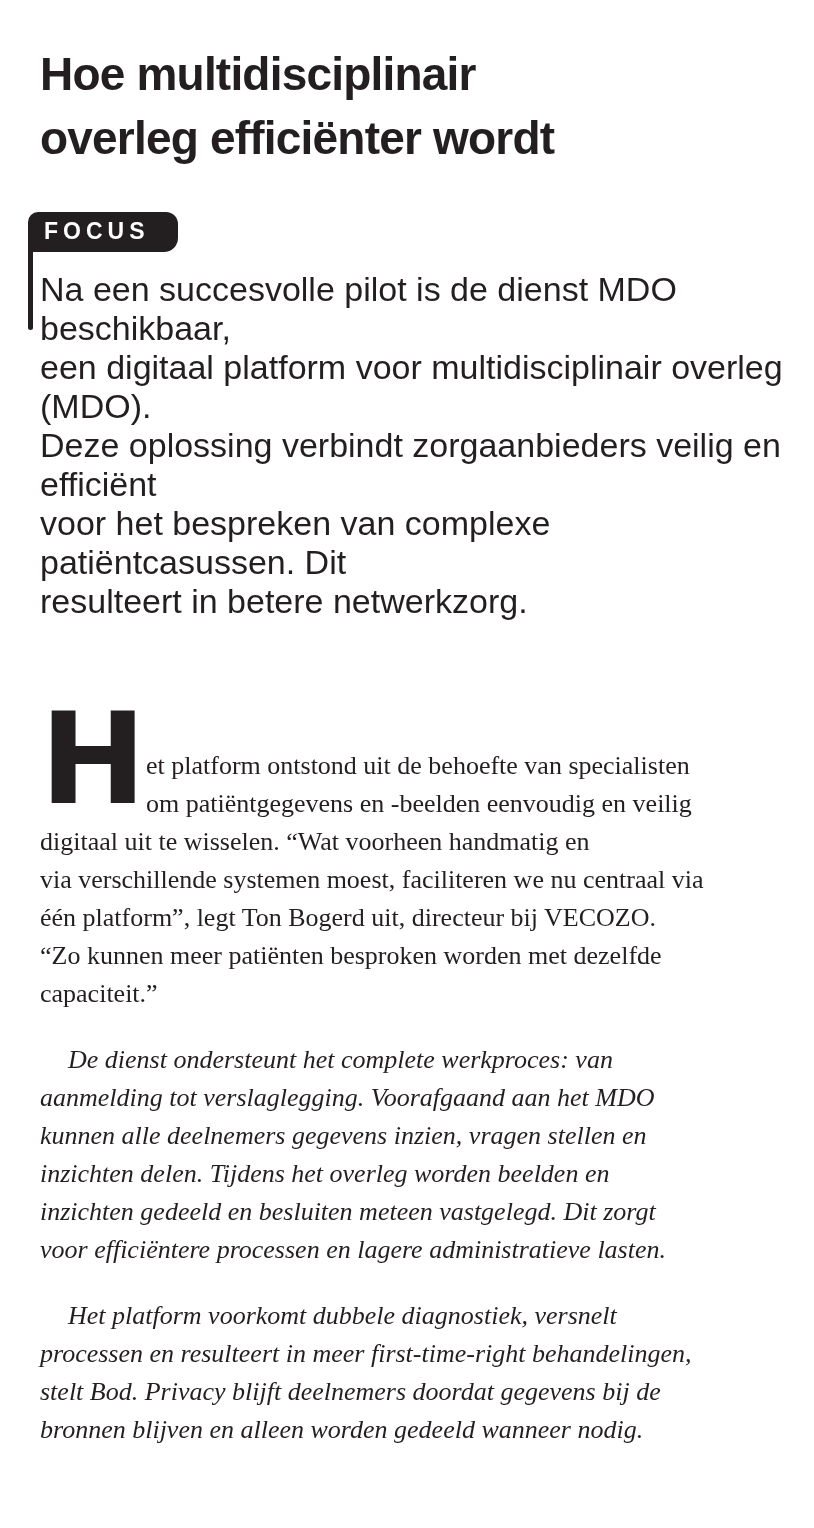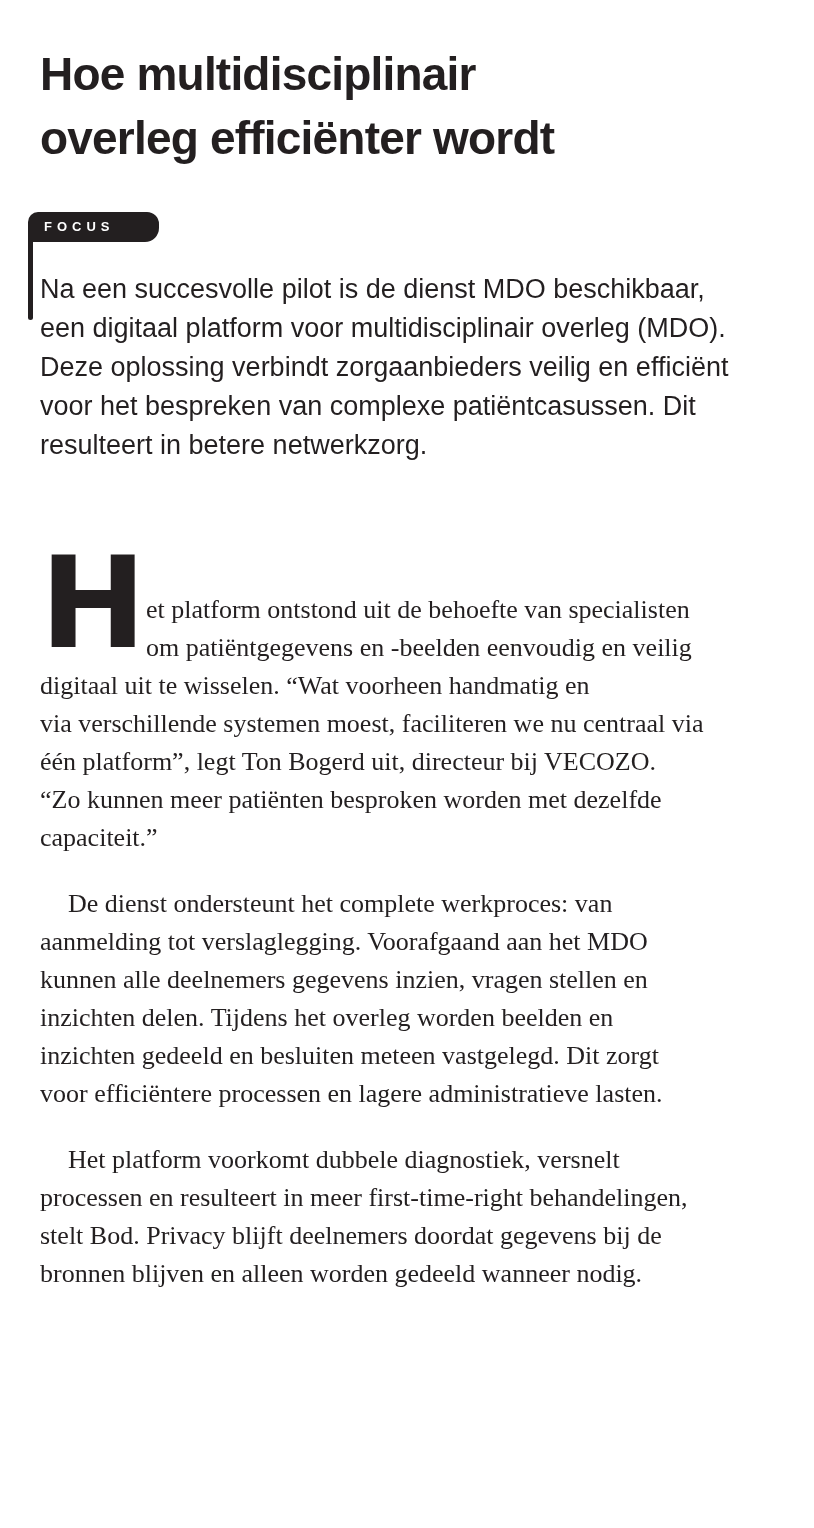--- a/index.html
+++ b/index.html
@@ -42,60 +42,61 @@
     position:relative;
     height:36px;
   }
   .focus-badge{
     position:relative;
     display:inline-block;
     background:var(--badge-bg);
     color:var(--badge-text);
     font-family:"Liberation Sans",sans-serif;
     font-weight:bold;
-    font-size:13px;
+    font-size:23px;
     letter-spacing:5px;
     line-height:1;
-    padding:8px 44px 9px 16px;
+    padding:8px 28px 9px 16px;
     border-radius:10px 12px 14px 0;
   }
   .focus-rule{
     position:absolute;
     left:0;
     top:100%;
     width:5px;
     height:78px;
     background:var(--badge-bg);
     border-radius:0 0 4px 4px;
   }
   
   .intro{
     margin-top:22px;
     font-family:"Liberation Sans",sans-serif;
-    font-size:27px;
+    font-size:34px;
     line-height:39px;
     color:var(--ink);
     white-space:pre-line;
     max-width:752px;
   }
   
   .article{
     margin-top:50px;
     font-family:"Liberation Serif","DejaVu Serif",serif;
     font-size:26px;
     line-height:38px;
     color:var(--ink);
     max-width:752px;
   }
   .article p{
     white-space:pre-line;
     margin-bottom:28px;
   }
   .article p.indent{
     text-indent:28px;
+    font-style:italic;
   }
   .dropcap{
     float:left;
     width:90px;
     margin:-2px 16px 0 0;
     font-family:"DejaVu Sans","Liberation Sans",sans-serif;
     font-weight:bold;
     font-size:127px;
     line-height:104px;
     letter-spacing:-4px;

